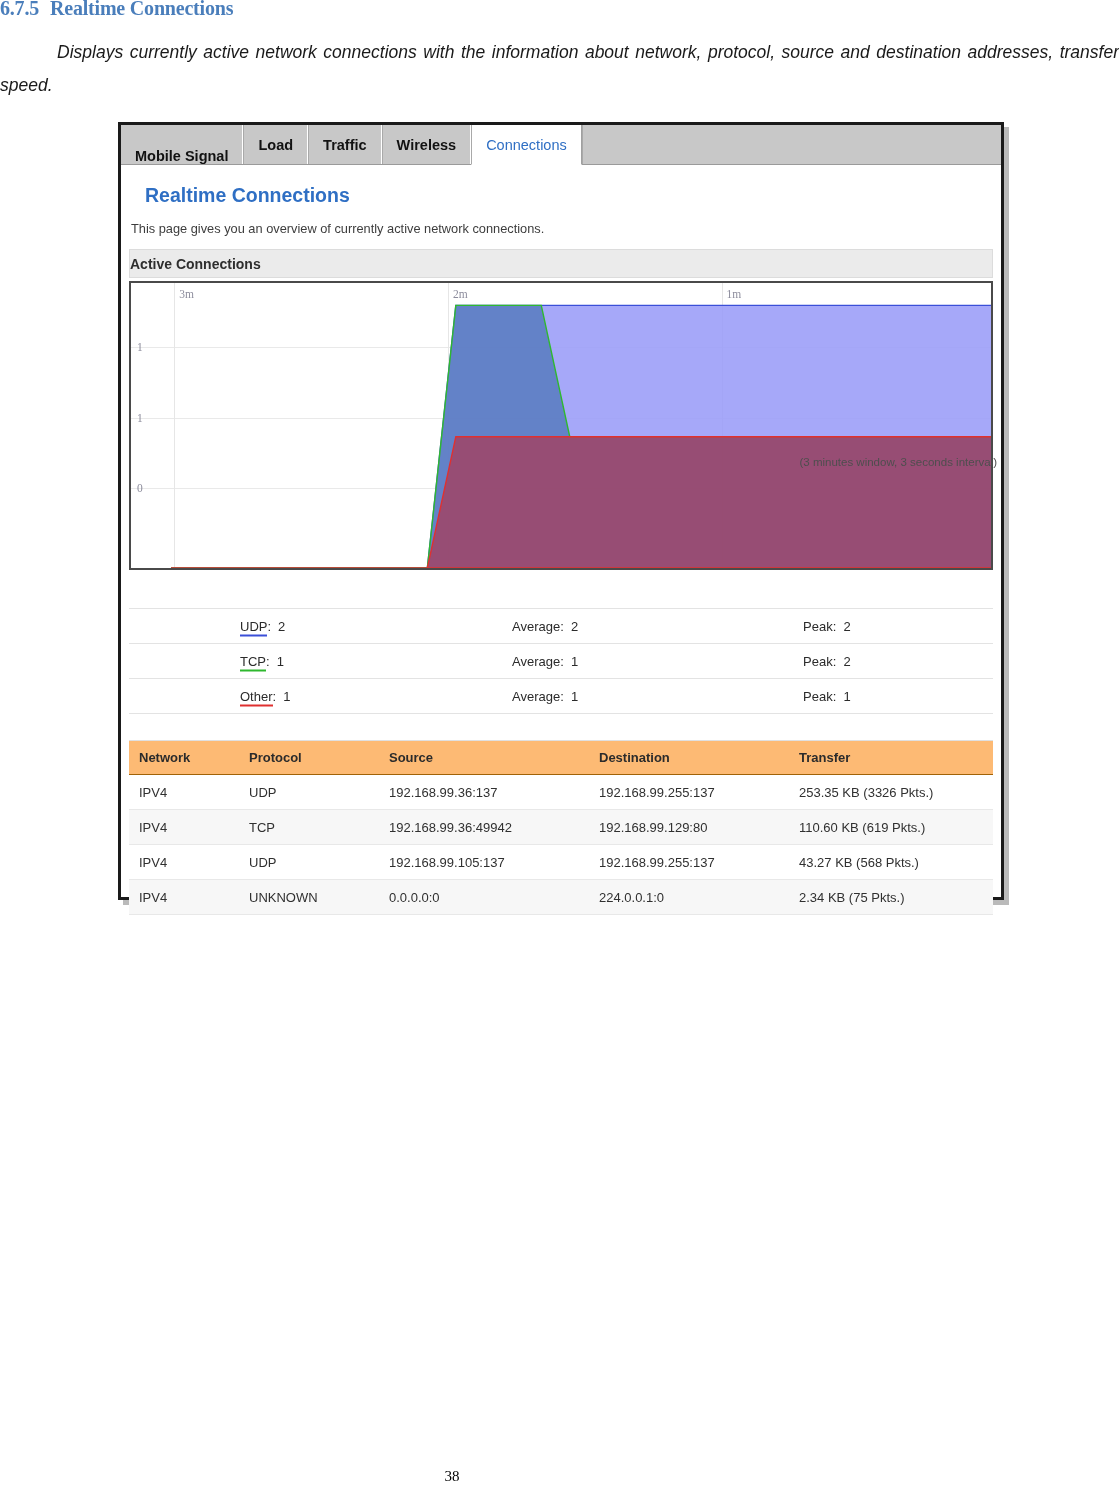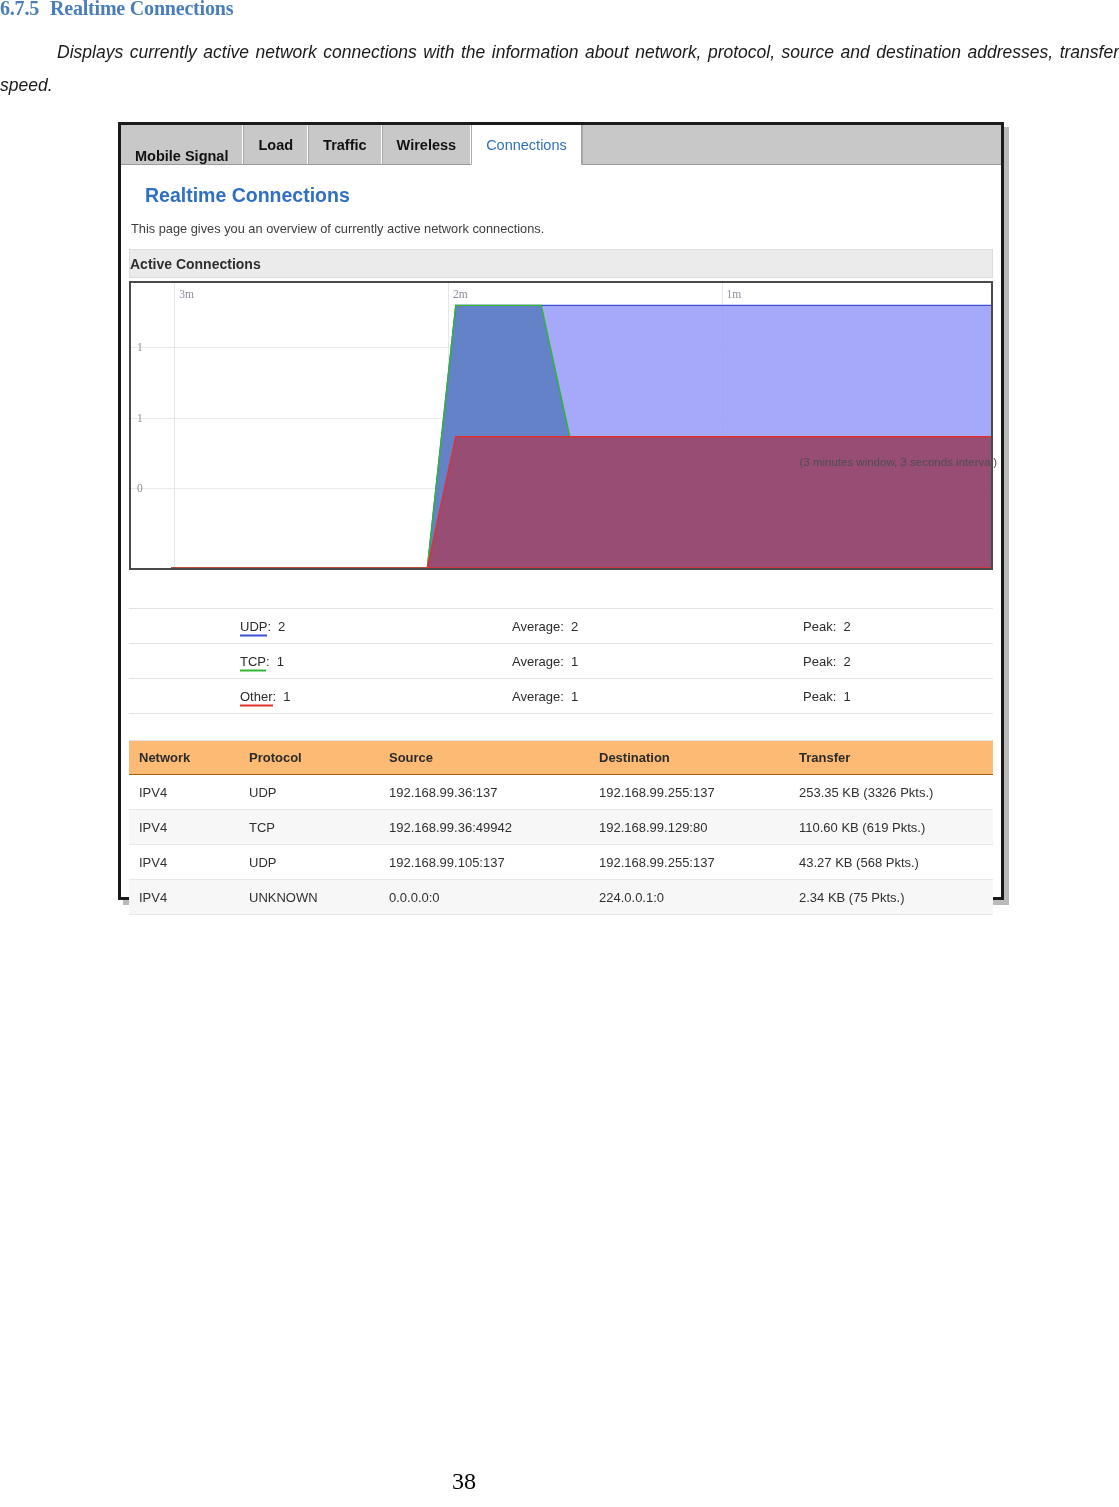--- a/index.html
+++ b/index.html
@@ -39,26 +39,26 @@
     color: #1a1a1a;
     line-height: 33px;
     text-align: justify;
     text-justify: inter-word;
     font-style: italic;
   }
   .doc-para .indent { display: inline-block; width: 57px; }
 
   .page-number {
     position: absolute;
-    left: 12px;
+    left: 0;
     top: 1468px;
     width: 904px;
     text-align: center;
     font-family: "Liberation Serif", serif;
-    font-size: 24px;
+    font-size: 15px;
     color: #000;
   }
 
   
   #screenshot-panel {
     position: absolute;
     left: 118px;
     top: 122px;
     width: 886px;
     height: 778px;

